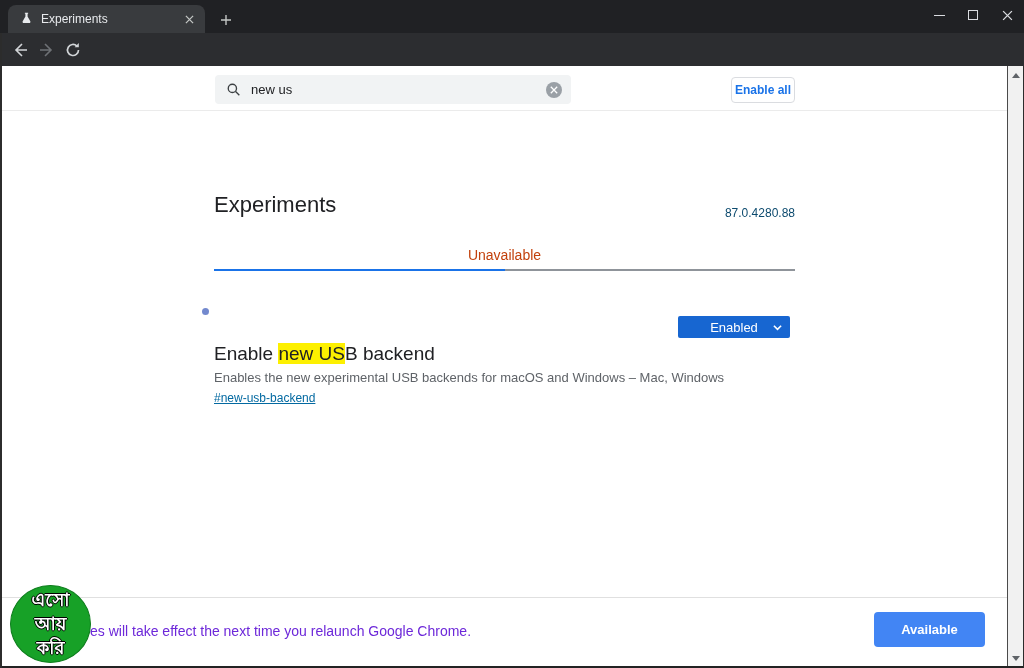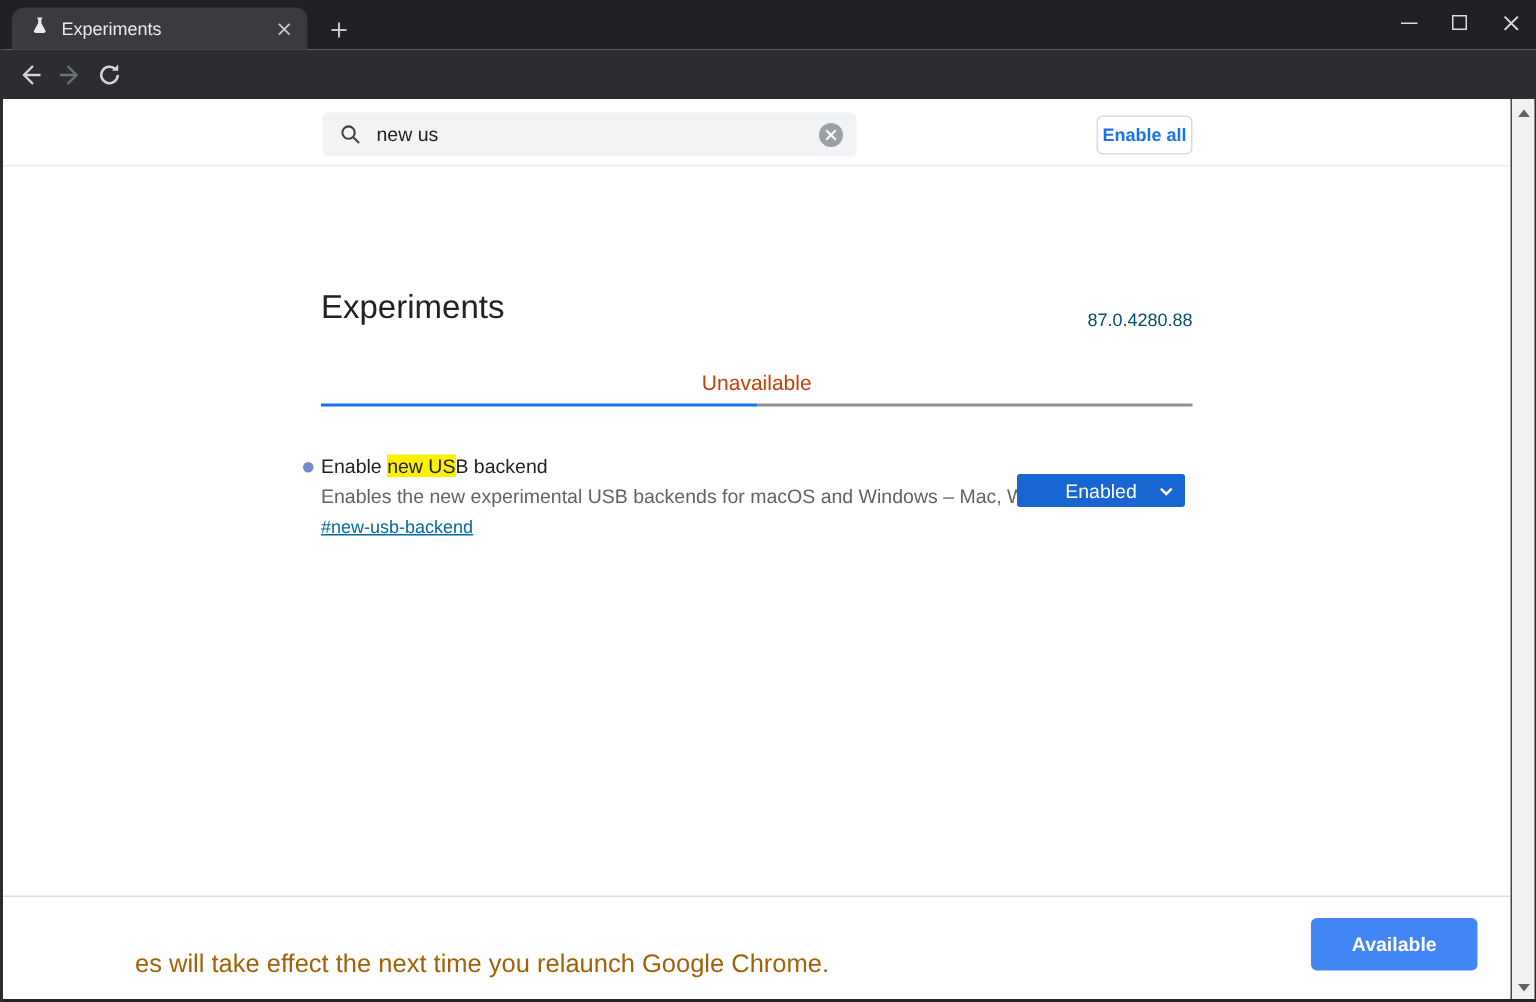--- a/index.html
+++ b/index.html
@@ -59,30 +59,30 @@
   .tabs { position:absolute; left:214px; width:581px; top:175px; height:30px; display:flex; }
   .tabbtn { flex:1; text-align:center; font-size:14px; padding-top:6px; cursor:pointer; }
   .tab-available { color:#1a73e8; }
   .tab-unavailable { color:#c2410c; }
   .tab-underline { position:absolute; top:28px; height:2px; width:50%; }
   .ul-blue { left:0; background:#1a73e8; }
   .ul-gray { left:50%; background:#8f949a; }
 
   .flag-row { position:absolute; left:214px; width:581px; top:237px; }
   .flag-bullet { position:absolute; left:-12px; top:5px; width:7px; height:7px; border-radius:50%; background:#7389ce; }
-  .flag-name { font-size:13px; color:#202124; }
+  .flag-name { font-size:19px; color:#202124;margin-top:40px; }
   .hl { background:#fdf000; }
   .flag-desc { font-size:13px; color:#5f6368; margin-top:5px; }
   .flag-link { display:inline-block; font-size:12px; color:#0369a1; text-decoration:underline; margin-top:6px; cursor:pointer; }
   .flag-select { position:absolute; right:5px; top:13px; width:112px; height:22px; background:#1766d1; border-radius:2px;
                  color:#fff; font-size:13px; display:flex; align-items:center; justify-content:center; cursor:pointer; }
   .flag-select svg { position:absolute; right:8px; top:7px; }
 
   .footer { position:absolute; left:0; right:0; bottom:0; height:71px; background:#fff; border-top:1px solid #e0e0e0; }
-  .footer-msg { position:absolute; left:90px; top:35px; font-size:17px; color:#a16207; }
+  .footer-msg { position:absolute; left:90px; top:25px; font-size:14px; color:#6d28d9; }
   .relaunch-btn { position:absolute; right:22px; top:14px; width:111px; height:35px; background:#4285f4; border:none; border-radius:4px;
                   color:#fff; font-size:13px; font-weight:bold; font-family:inherit; cursor:pointer; }
 
   
   .scrollbar { position:absolute; right:0; top:66px; bottom:0; width:17px; background:#f1f1f1; border-left:1px solid #4a4a4a; }
   .sb-up { position:absolute; top:7px; left:4px; width:0; height:0; border-left:4px solid transparent; border-right:4px solid transparent; border-bottom:5px solid #5f6368; }
   .sb-down { position:absolute; bottom:7px; left:4px; width:0; height:0; border-left:4px solid transparent; border-right:4px solid transparent; border-top:5px solid #5f6368; }
 
   
   .logo { position:absolute; left:10px; top:585px; width:81px; height:78px; border-radius:50%;
@@ -281,17 +281,22 @@
       <span class="footer-msg">es will take effect the next time you relaunch Google Chrome.</span>
       <button class="relaunch-btn">Available</button>
     </div>
   </div>
 
   <div class="scrollbar">
     <div class="sb-up"></div>
     <div class="sb-down"></div>
   </div>
 
+  <div class="logo">
+    <span class="logo-line">এসো</span>
+    <span class="logo-line">আয়</span>
+    <span class="logo-line">করি</span>
+  </div>
 
   <div class="edge-b"></div>
   <div class="edge-l"></div>
   <div class="edge-r"></div>
 </div>
 
 </body></html>

